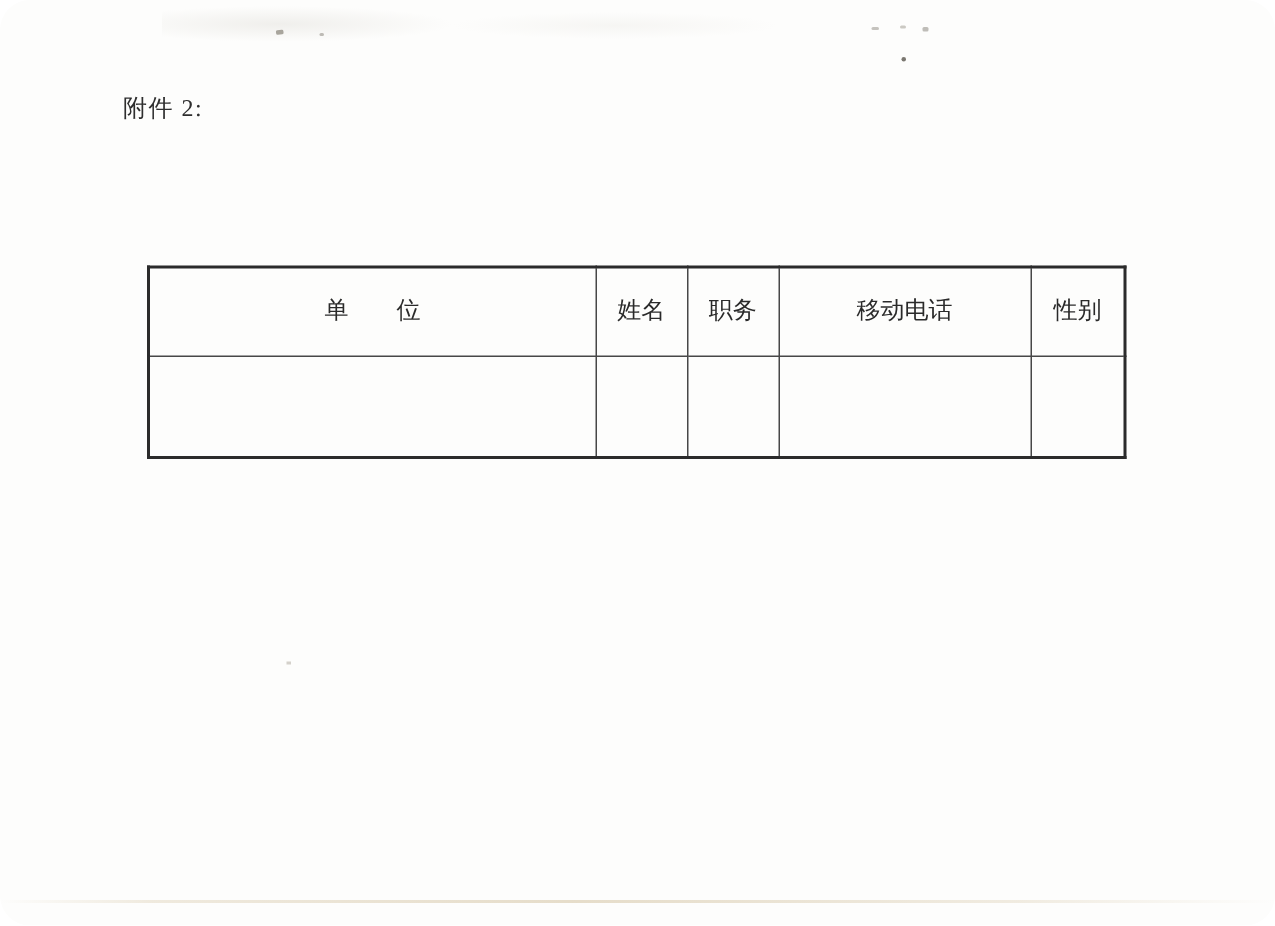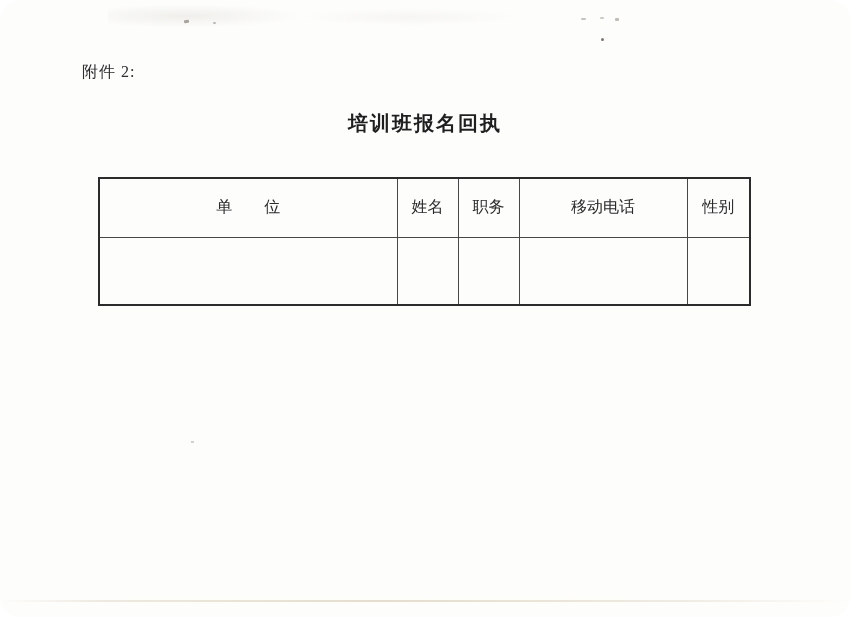--- a/index.html
+++ b/index.html
@@ -102,21 +102,20 @@
       rgba(232,223,205,0) 100%);
   }
 </style>
 </head>
 <body>
 
 <div class="page">
 
   <div class="attachment-label">附件 2:</div>
 
-  <div class="doc-title">培训班报名回执</div>
 
   <table class="reply-table">
     <colgroup>
       <col class="col-org">
       <col class="col-name">
       <col class="col-title">
       <col class="col-mobile">
       <col class="col-gender">
     </colgroup>
     <thead>

